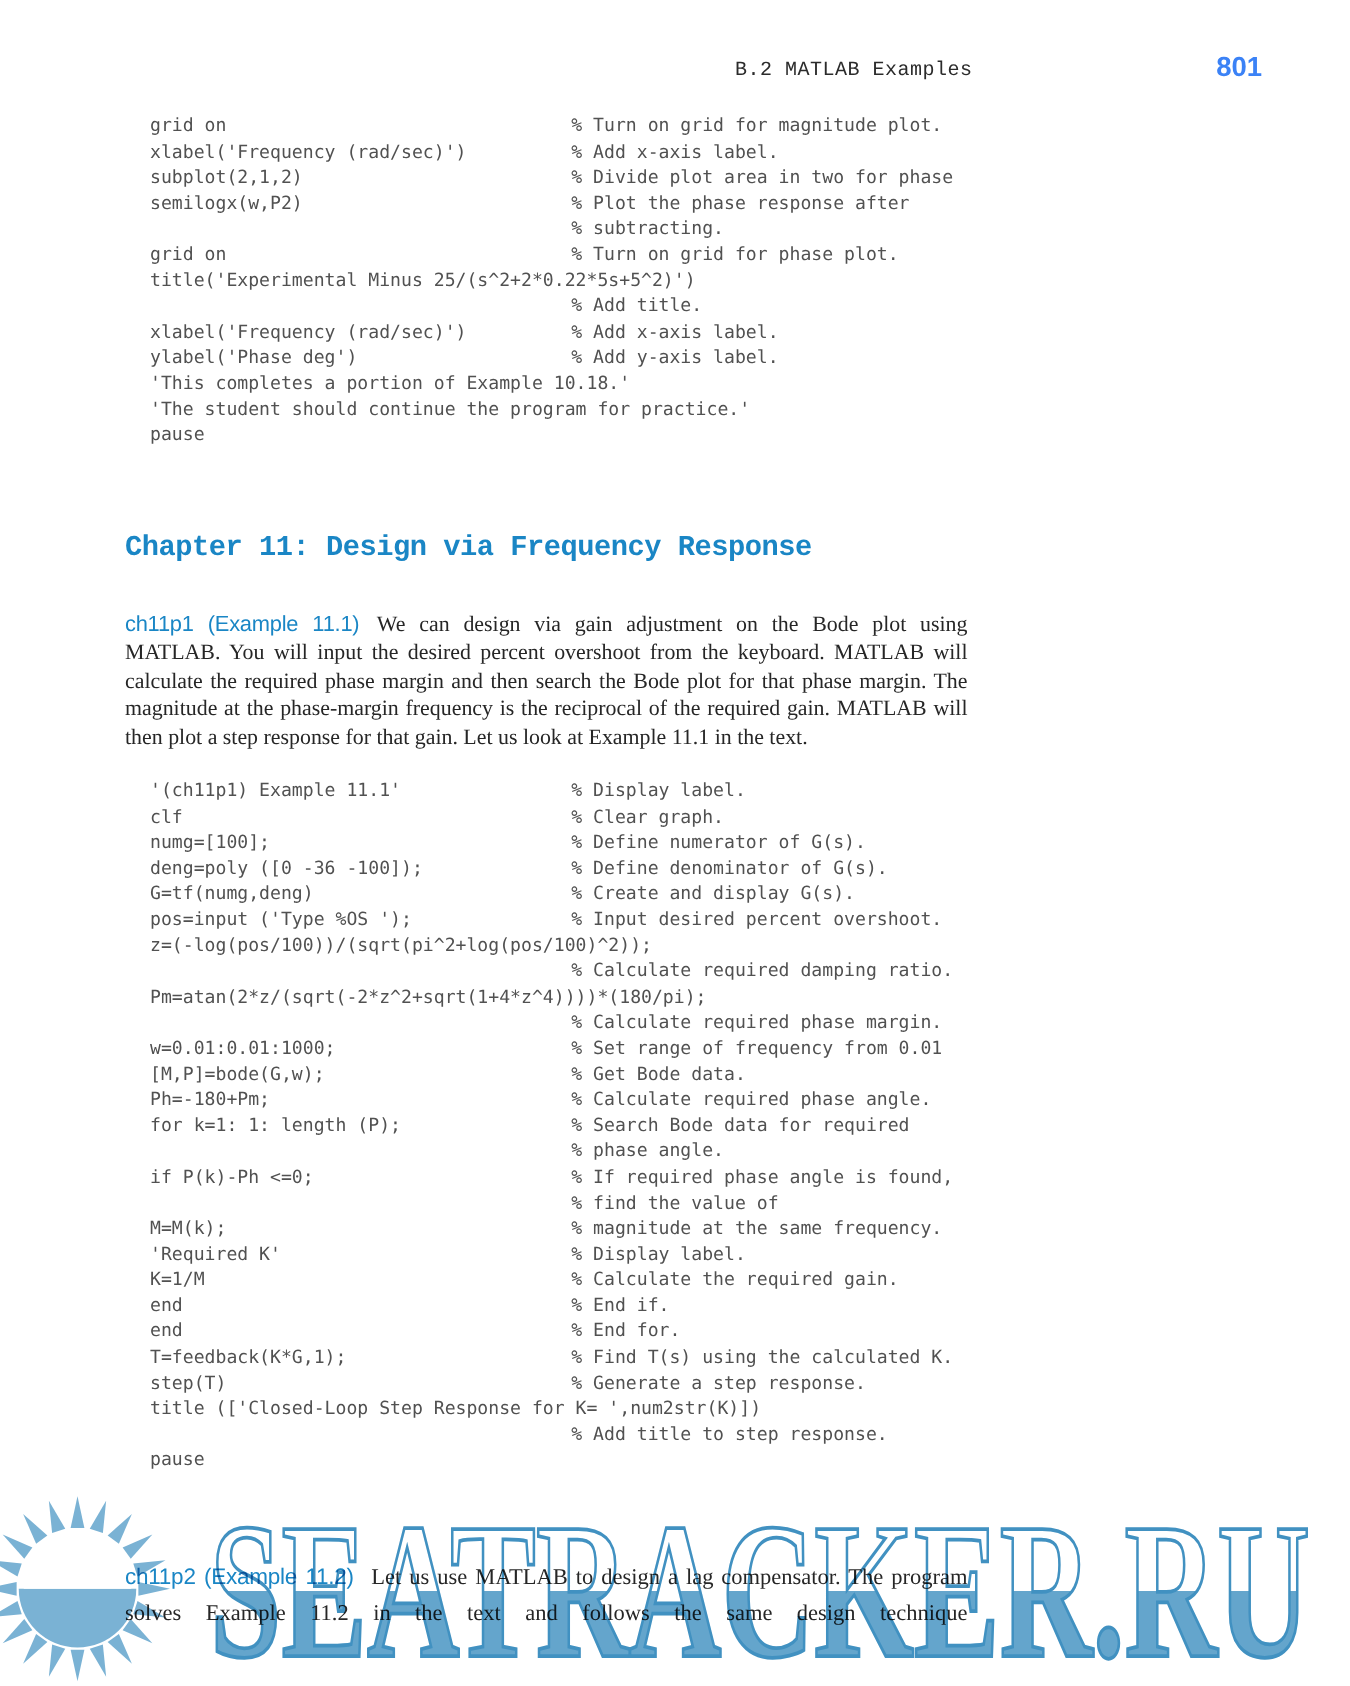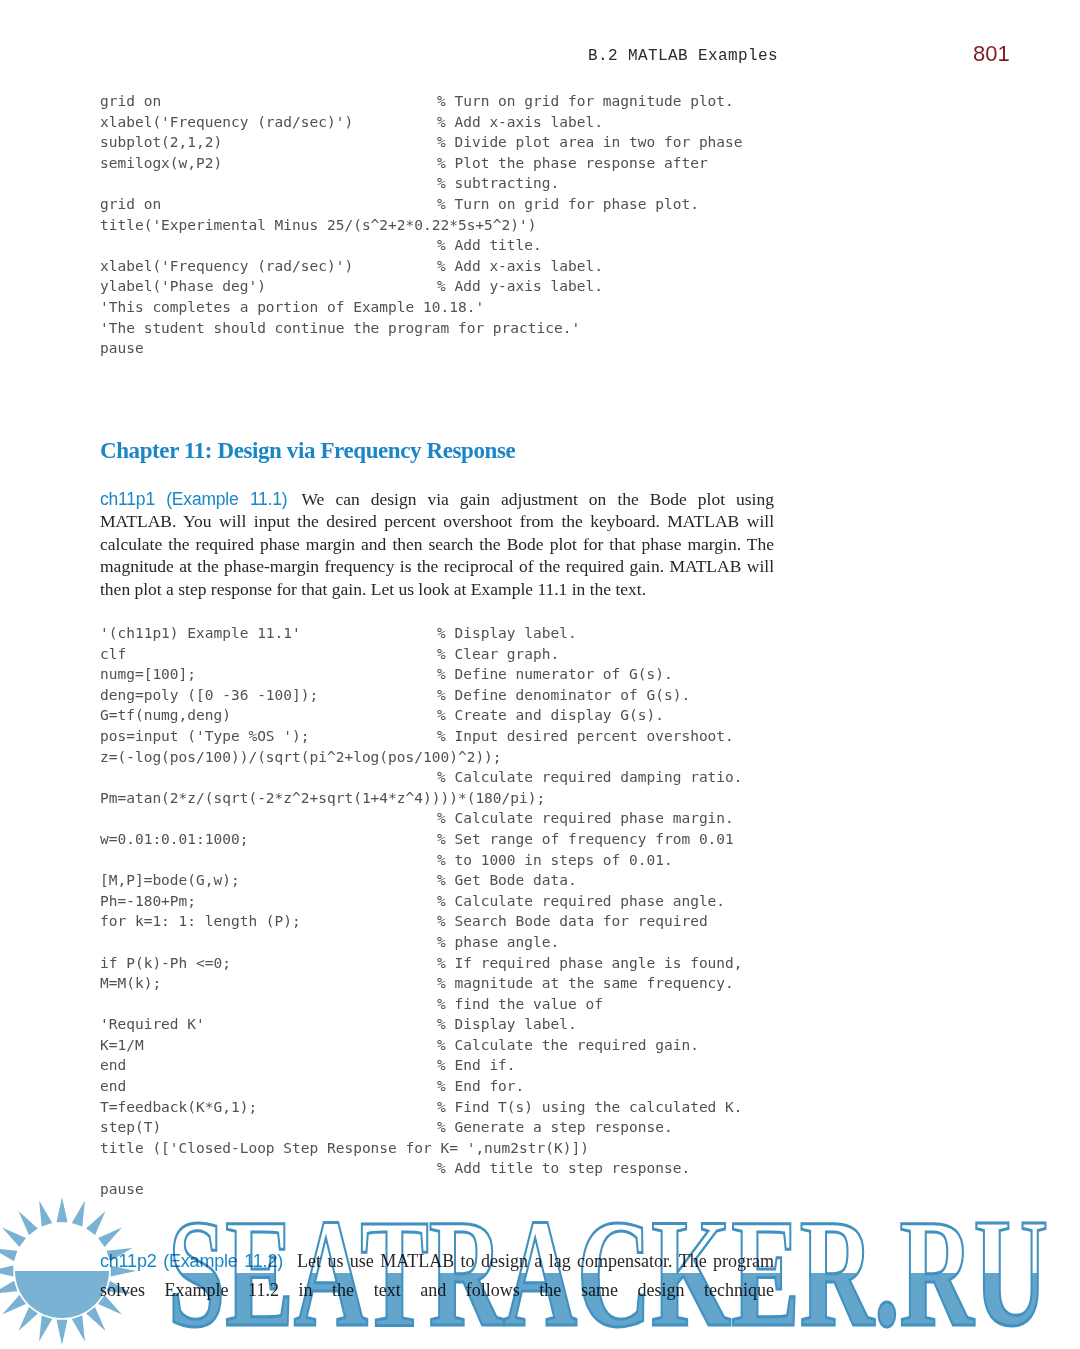--- a/index.html
+++ b/index.html
@@ -14,43 +14,43 @@
   
   .running-section {
     position: absolute; top: 47px; left: 588px;
     font-family: Liberation Mono, monospace;
     font-size: 16px; color: #2b2b2b;
     letter-spacing: 0.4px;
   }
   .running-pagenum {
     position: absolute; top: 41px; left: 973px;
     font-family: "Liberation Sans", sans-serif;
-    font-weight: normal; font-size: 22px; color: #7f1d1d;
+    font-weight: bold; font-size: 22px; color: #3b82f6;
   }
 
   
   .code-block {
     position: absolute; left: 100px;
     font-family: "DejaVu Sans Mono", monospace;
     font-size: 14.5px; color: #515151;
     white-space: nowrap;
   }
-  .code-block .code-line { height: 20.6px; line-height: 20.6px; }
+  .code-block .code-line { height: 20.6px; line-height: 20.6px; margin-left: 20px; }
   .code-block .code-col {
     display: inline-block; width: 337px;
     white-space: pre; vertical-align: top;
   }
   .code-block .comment-col { white-space: pre; vertical-align: top; }
   #code-block-1 { top: 91px; }
   #code-block-2 { top: 623px; }
 
   
   .chapter-heading {
-    position: absolute; top: 438px; left: 100px;
-    font-family: Liberation Serif, serif;
+    position: absolute; top: 425px; left: 100px;
+    font-family: Liberation Mono, monospace;
     font-weight: bold; font-size: 23px;
     letter-spacing: -0.4px;
     color: #1a86c5; margin: 0;
   }
 
   
   .para {
     position: absolute; left: 100px; width: 674px;
     text-align: justify;
     font-family: "Liberation Serif", serif;
@@ -109,28 +109,27 @@
       <div class="code-line"><span class="code-col">clf</span><span class="comment-col">% Clear graph.</span></div>
       <div class="code-line"><span class="code-col">numg=[100];</span><span class="comment-col">% Define numerator of G(s).</span></div>
       <div class="code-line"><span class="code-col">deng=poly ([0 -36 -100]);</span><span class="comment-col">% Define denominator of G(s).</span></div>
       <div class="code-line"><span class="code-col">G=tf(numg,deng)</span><span class="comment-col">% Create and display G(s).</span></div>
       <div class="code-line"><span class="code-col">pos=input ('Type %OS ');</span><span class="comment-col">% Input desired percent overshoot.</span></div>
       <div class="code-line"><span class="code-col">z=(-log(pos/100))/(sqrt(pi^2+log(pos/100)^2));</span><span class="comment-col"></span></div>
       <div class="code-line"><span class="code-col"></span><span class="comment-col">% Calculate required damping ratio.</span></div>
       <div class="code-line"><span class="code-col">Pm=atan(2*z/(sqrt(-2*z^2+sqrt(1+4*z^4))))*(180/pi);</span><span class="comment-col"></span></div>
       <div class="code-line"><span class="code-col"></span><span class="comment-col">% Calculate required phase margin.</span></div>
       <div class="code-line"><span class="code-col">w=0.01:0.01:1000;</span><span class="comment-col">% Set range of frequency from 0.01</span></div>
-      <div class="code-line"><span class="code-col"></span><span class="comment-col">% to 1000 in steps of 0.01.</span></div>
       <div class="code-line"><span class="code-col">[M,P]=bode(G,w);</span><span class="comment-col">% Get Bode data.</span></div>
       <div class="code-line"><span class="code-col">Ph=-180+Pm;</span><span class="comment-col">% Calculate required phase angle.</span></div>
       <div class="code-line"><span class="code-col">for k=1: 1: length (P);</span><span class="comment-col">% Search Bode data for required</span></div>
       <div class="code-line"><span class="code-col"></span><span class="comment-col">% phase angle.</span></div>
       <div class="code-line"><span class="code-col">if P(k)-Ph &lt;=0;</span><span class="comment-col">% If required phase angle is found,</span></div>
+      <div class="code-line"><span class="code-col"></span><span class="comment-col">% find the value of</span></div>
       <div class="code-line"><span class="code-col">M=M(k);</span><span class="comment-col">% magnitude at the same frequency.</span></div>
-      <div class="code-line"><span class="code-col"></span><span class="comment-col">% find the value of</span></div>
       <div class="code-line"><span class="code-col">'Required K'</span><span class="comment-col">% Display label.</span></div>
       <div class="code-line"><span class="code-col">K=1/M</span><span class="comment-col">% Calculate the required gain.</span></div>
       <div class="code-line"><span class="code-col">end</span><span class="comment-col">% End if.</span></div>
       <div class="code-line"><span class="code-col">end</span><span class="comment-col">% End for.</span></div>
       <div class="code-line"><span class="code-col">T=feedback(K*G,1);</span><span class="comment-col">% Find T(s) using the calculated K.</span></div>
       <div class="code-line"><span class="code-col">step(T)</span><span class="comment-col">% Generate a step response.</span></div>
       <div class="code-line"><span class="code-col">title (['Closed-Loop Step Response for K= ',num2str(K)])</span><span class="comment-col"></span></div>
       <div class="code-line"><span class="code-col"></span><span class="comment-col">% Add title to step response.</span></div>
       <div class="code-line"><span class="code-col">pause</span><span class="comment-col"></span></div>
     </div>

